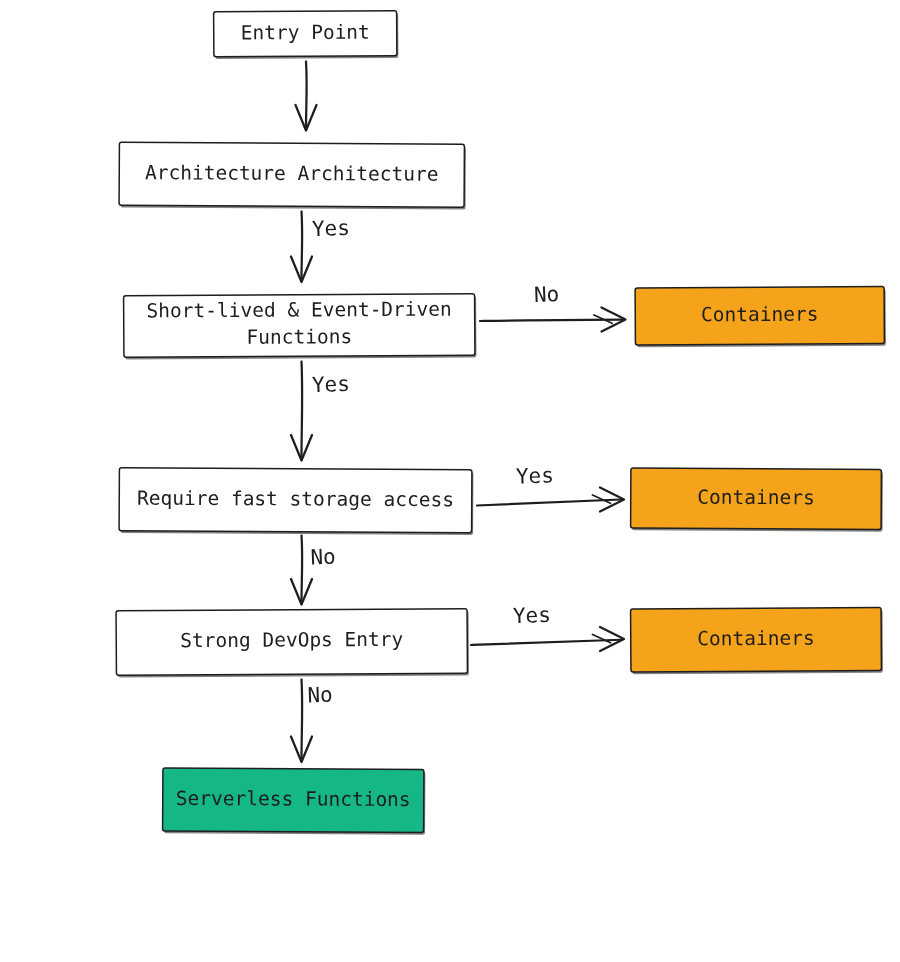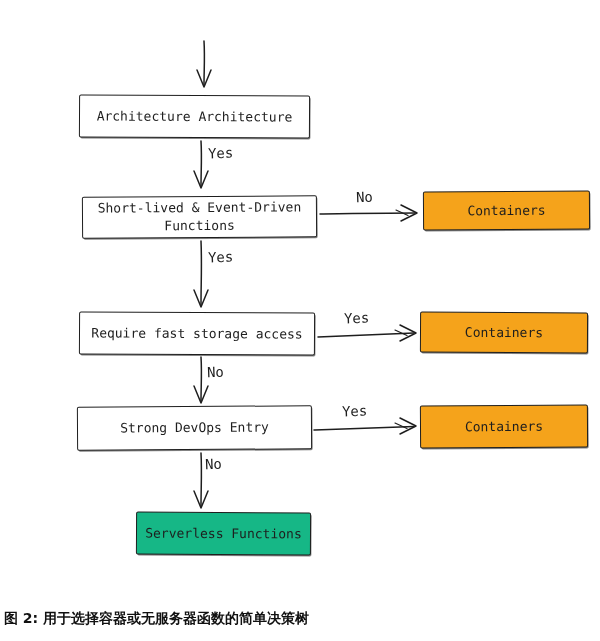--- a/index.html
+++ b/index.html
@@ -35,21 +35,21 @@
   .node.serverless{background:var(--serverless-fill);}
 
   .n-entry{left:142px;top:7px;width:123px;height:31px;}
   .n-micro{left:79px;top:95px;width:231px;height:43px;}
   .n-short{left:82px;top:196px;width:235px;height:42px;padding:2px 10px;}
   .n-cont1{left:423px;top:191px;width:167px;height:39px;}
   .n-require{left:79px;top:312px;width:236px;height:43px;}
   .n-cont2{left:420px;top:312px;width:168px;height:41px;}
   .n-devops{left:77px;top:406px;width:235px;height:44px;}
   .n-cont3{left:420px;top:405px;width:168px;height:43px;}
-  .n-serverless{left:108px;top:512px;width:175px;height:43px;margin-left:28px;}
+  .n-serverless{left:108px;top:512px;width:175px;height:43px;}
 
   .edge-label{
     position:absolute;font-size:14px;color:var(--ink);
     transform:rotate(-2deg);white-space:nowrap;
   }
   .l-yes1{left:208px;top:145px;}
   .l-no1{left:356px;top:189px;}
   .l-yes2{left:208px;top:249px;}
   .l-yes3{left:344px;top:310px;}
   .l-no2{left:207px;top:364px;}
@@ -98,20 +98,23 @@
       <path d="M314,430 C348,429 382,427.5 414,426.5"></path>
       <path d="M400,418 L416,426 L400,434"></path>
       <path class="echo" d="M395,423 L407,428.5"></path>
     </g>
     <g>
       <path d="M201,453 C202,471 201,490 201,506"></path>
       <path d="M194,491 L201,508 L208,491"></path>
     </g>
   </svg>
 
+  <div class="node n-entry tilt-l">
+    <span>Entry Point</span>
+  </div>
 
   <div class="node n-micro tilt-r">
     <span>Architecture Architecture</span>
   </div>
 
   <div class="node n-short tilt-l">
     <span>Short-lived &amp; Event-Driven Functions</span>
   </div>
 
   <div class="node n-cont1 containers tilt-l">
@@ -139,15 +142,14 @@
   </div>
 
   <span class="edge-label l-yes1">Yes</span>
   <span class="edge-label l-no1">No</span>
   <span class="edge-label l-yes2">Yes</span>
   <span class="edge-label l-yes3">Yes</span>
   <span class="edge-label l-no2">No</span>
   <span class="edge-label l-yes4">Yes</span>
   <span class="edge-label l-no3">No</span>
 
-  <div class="caption">图 2: 用于选择容器或无服务器函数的简单决策树</div>
 
 </div>
 
 </body></html>

